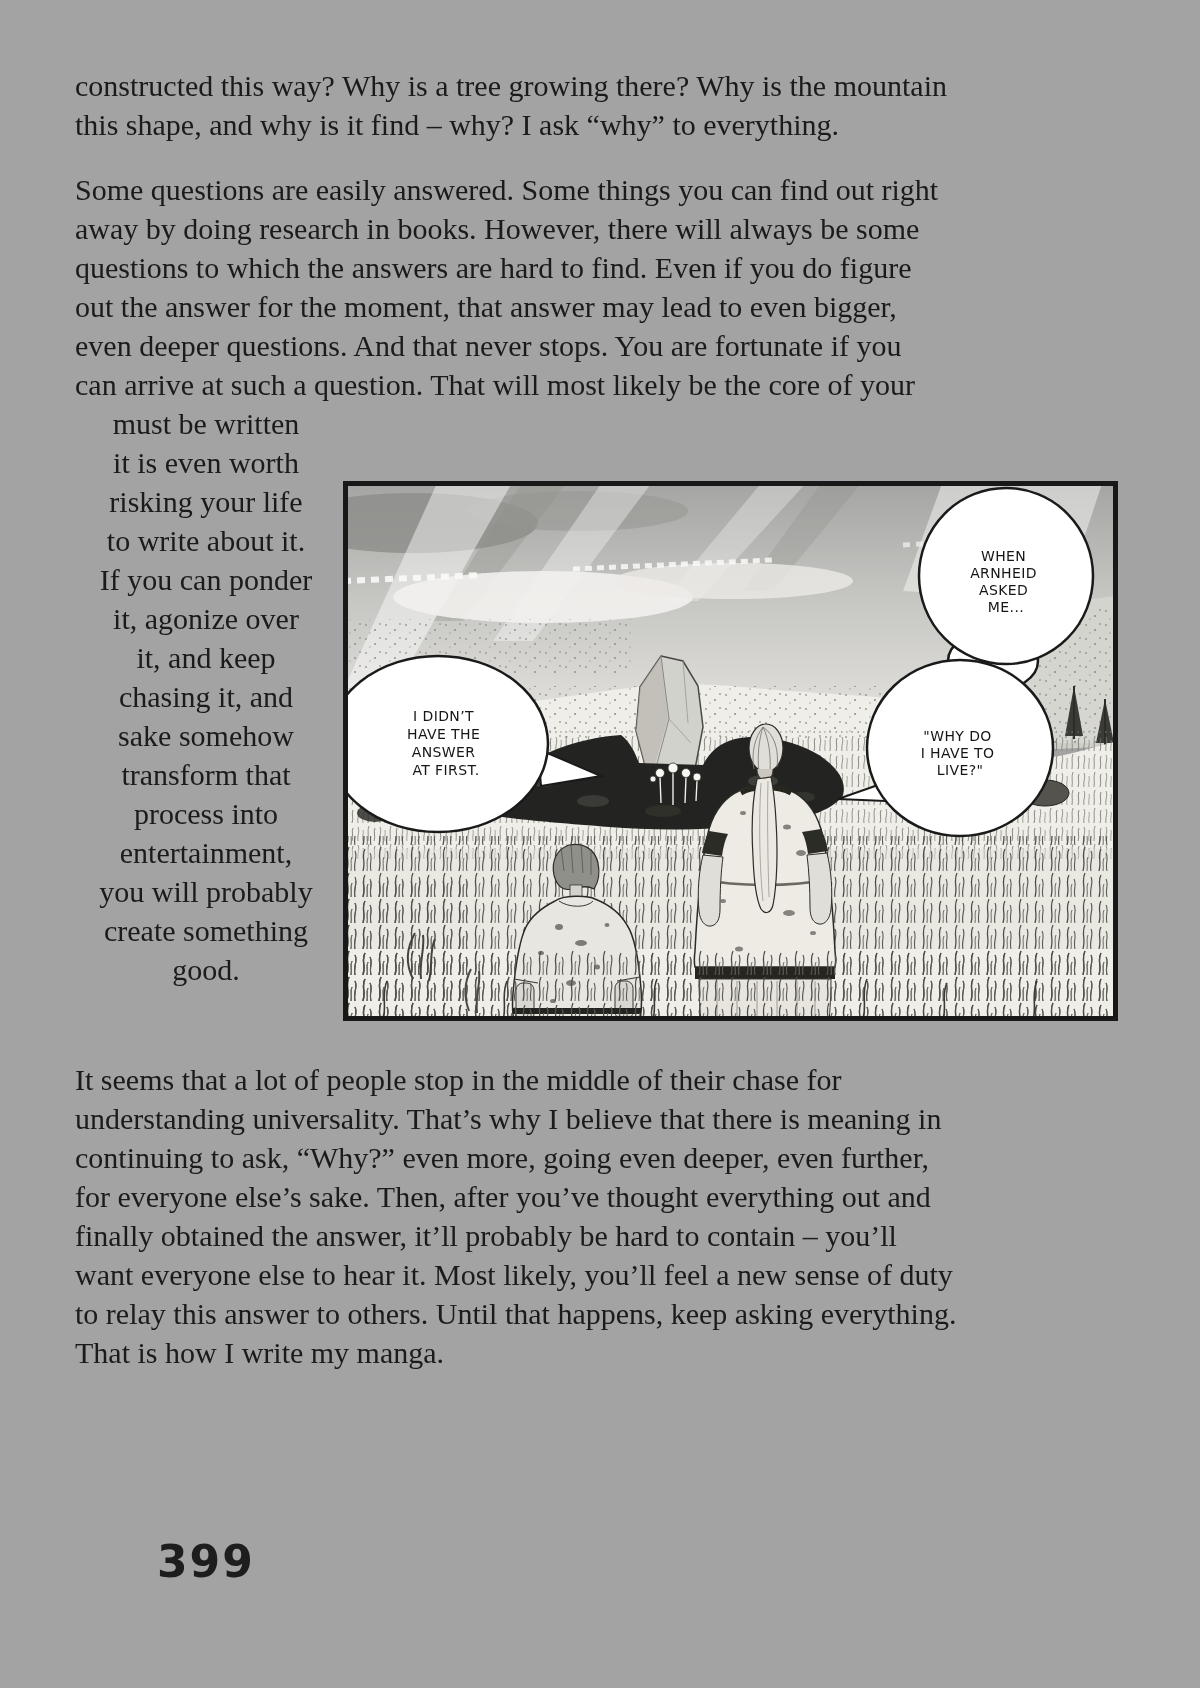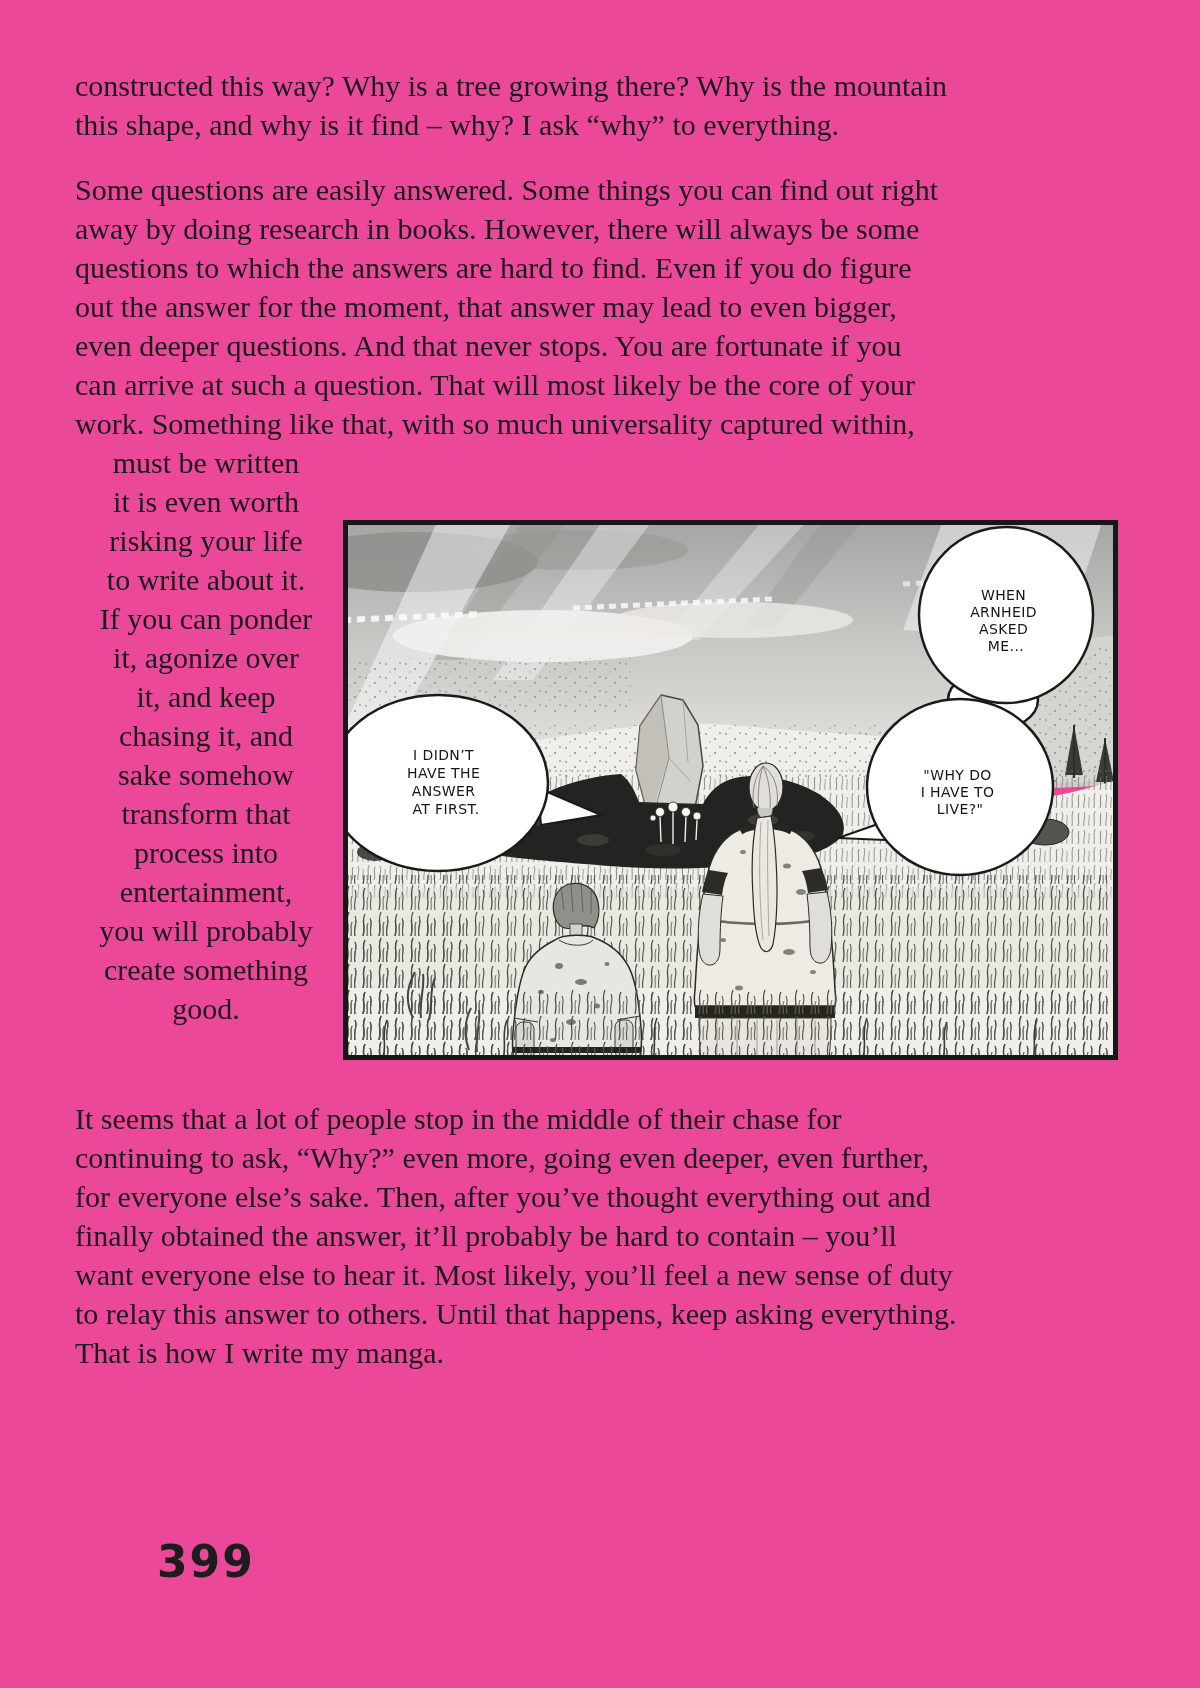--- a/index.html
+++ b/index.html
@@ -1,18 +1,18 @@
 <!DOCTYPE html>
 <html><head>
 <meta charset="utf-8">
 <style>
   html,body { margin:0; padding:0; background:#ffffff; }
   .page {
     position:relative; width:1200px; height:1688px;
-    background:#ec4899; overflow:hidden;
+    background:#a3a3a3; overflow:hidden;
     font-family:"Liberation Serif", serif; color:#1b1b1b;
   }
   .content { position:absolute; left:75px; top:66px; width:1070px; }
   .para { font-size:30px; line-height:39px; }
   .para .line { white-space:nowrap; height:39px; }
   .para-gap { margin-bottom:26px; }
   .wrap-section { position:relative; height:624px;text-align:center; }
   .left-col { width:262px; }
   .panel-wrap { position:absolute; left:268px; top:77px; width:775px; height:540px;border-radius:10px; }
   .panel-wrap svg { display:block; }
@@ -38,21 +38,20 @@
       <div class="line">this shape, and why is it find – why? I ask “why” to everything.</div>
     </div>
 
     <div class="para">
       <div class="line">Some questions are easily answered. Some things you can find out right</div>
       <div class="line">away by doing research in books. However, there will always be some</div>
       <div class="line">questions to which the answers are hard to find. Even if you do figure</div>
       <div class="line">out the answer for the moment, that answer may lead to even bigger,</div>
       <div class="line">even deeper questions. And that never stops. You are fortunate if you</div>
       <div class="line">can arrive at such a question. That will most likely be the core of your</div>
-      <div class="line">work. Something like that, with so much universality captured within,</div>
     </div>
 
     <div class="wrap-section">
       <div class="para left-col">
         <div class="line">must be written</div>
         <div class="line">it is even worth</div>
         <div class="line">risking your life</div>
         <div class="line">to write about it.</div>
         <div class="line">If you can ponder</div>
         <div class="line">it, agonize over</div>
@@ -269,20 +268,21 @@
             </g>
           </g>
 
           <rect x="2.5" y="2.5" width="770" height="535" fill="none" stroke="#181818" stroke-width="5"></rect>
         </svg>
       </div>
     </div>
 
     <div class="para para3">
       <div class="line">It seems that a lot of people stop in the middle of their chase for</div>
+      <div class="line">understanding universality. That’s why I believe that there is meaning in</div>
       <div class="line">continuing to ask, “Why?” even more, going even deeper, even further,</div>
       <div class="line">for everyone else’s sake. Then, after you’ve thought everything out and</div>
       <div class="line">finally obtained the answer, it’ll probably be hard to contain – you’ll</div>
       <div class="line">want everyone else to hear it. Most likely, you’ll feel a new sense of duty</div>
       <div class="line">to relay this answer to others. Until that happens, keep asking everything.</div>
       <div class="line">That is how I write my manga.</div>
     </div>
   </div>
 
   <div class="page-num">399</div>

